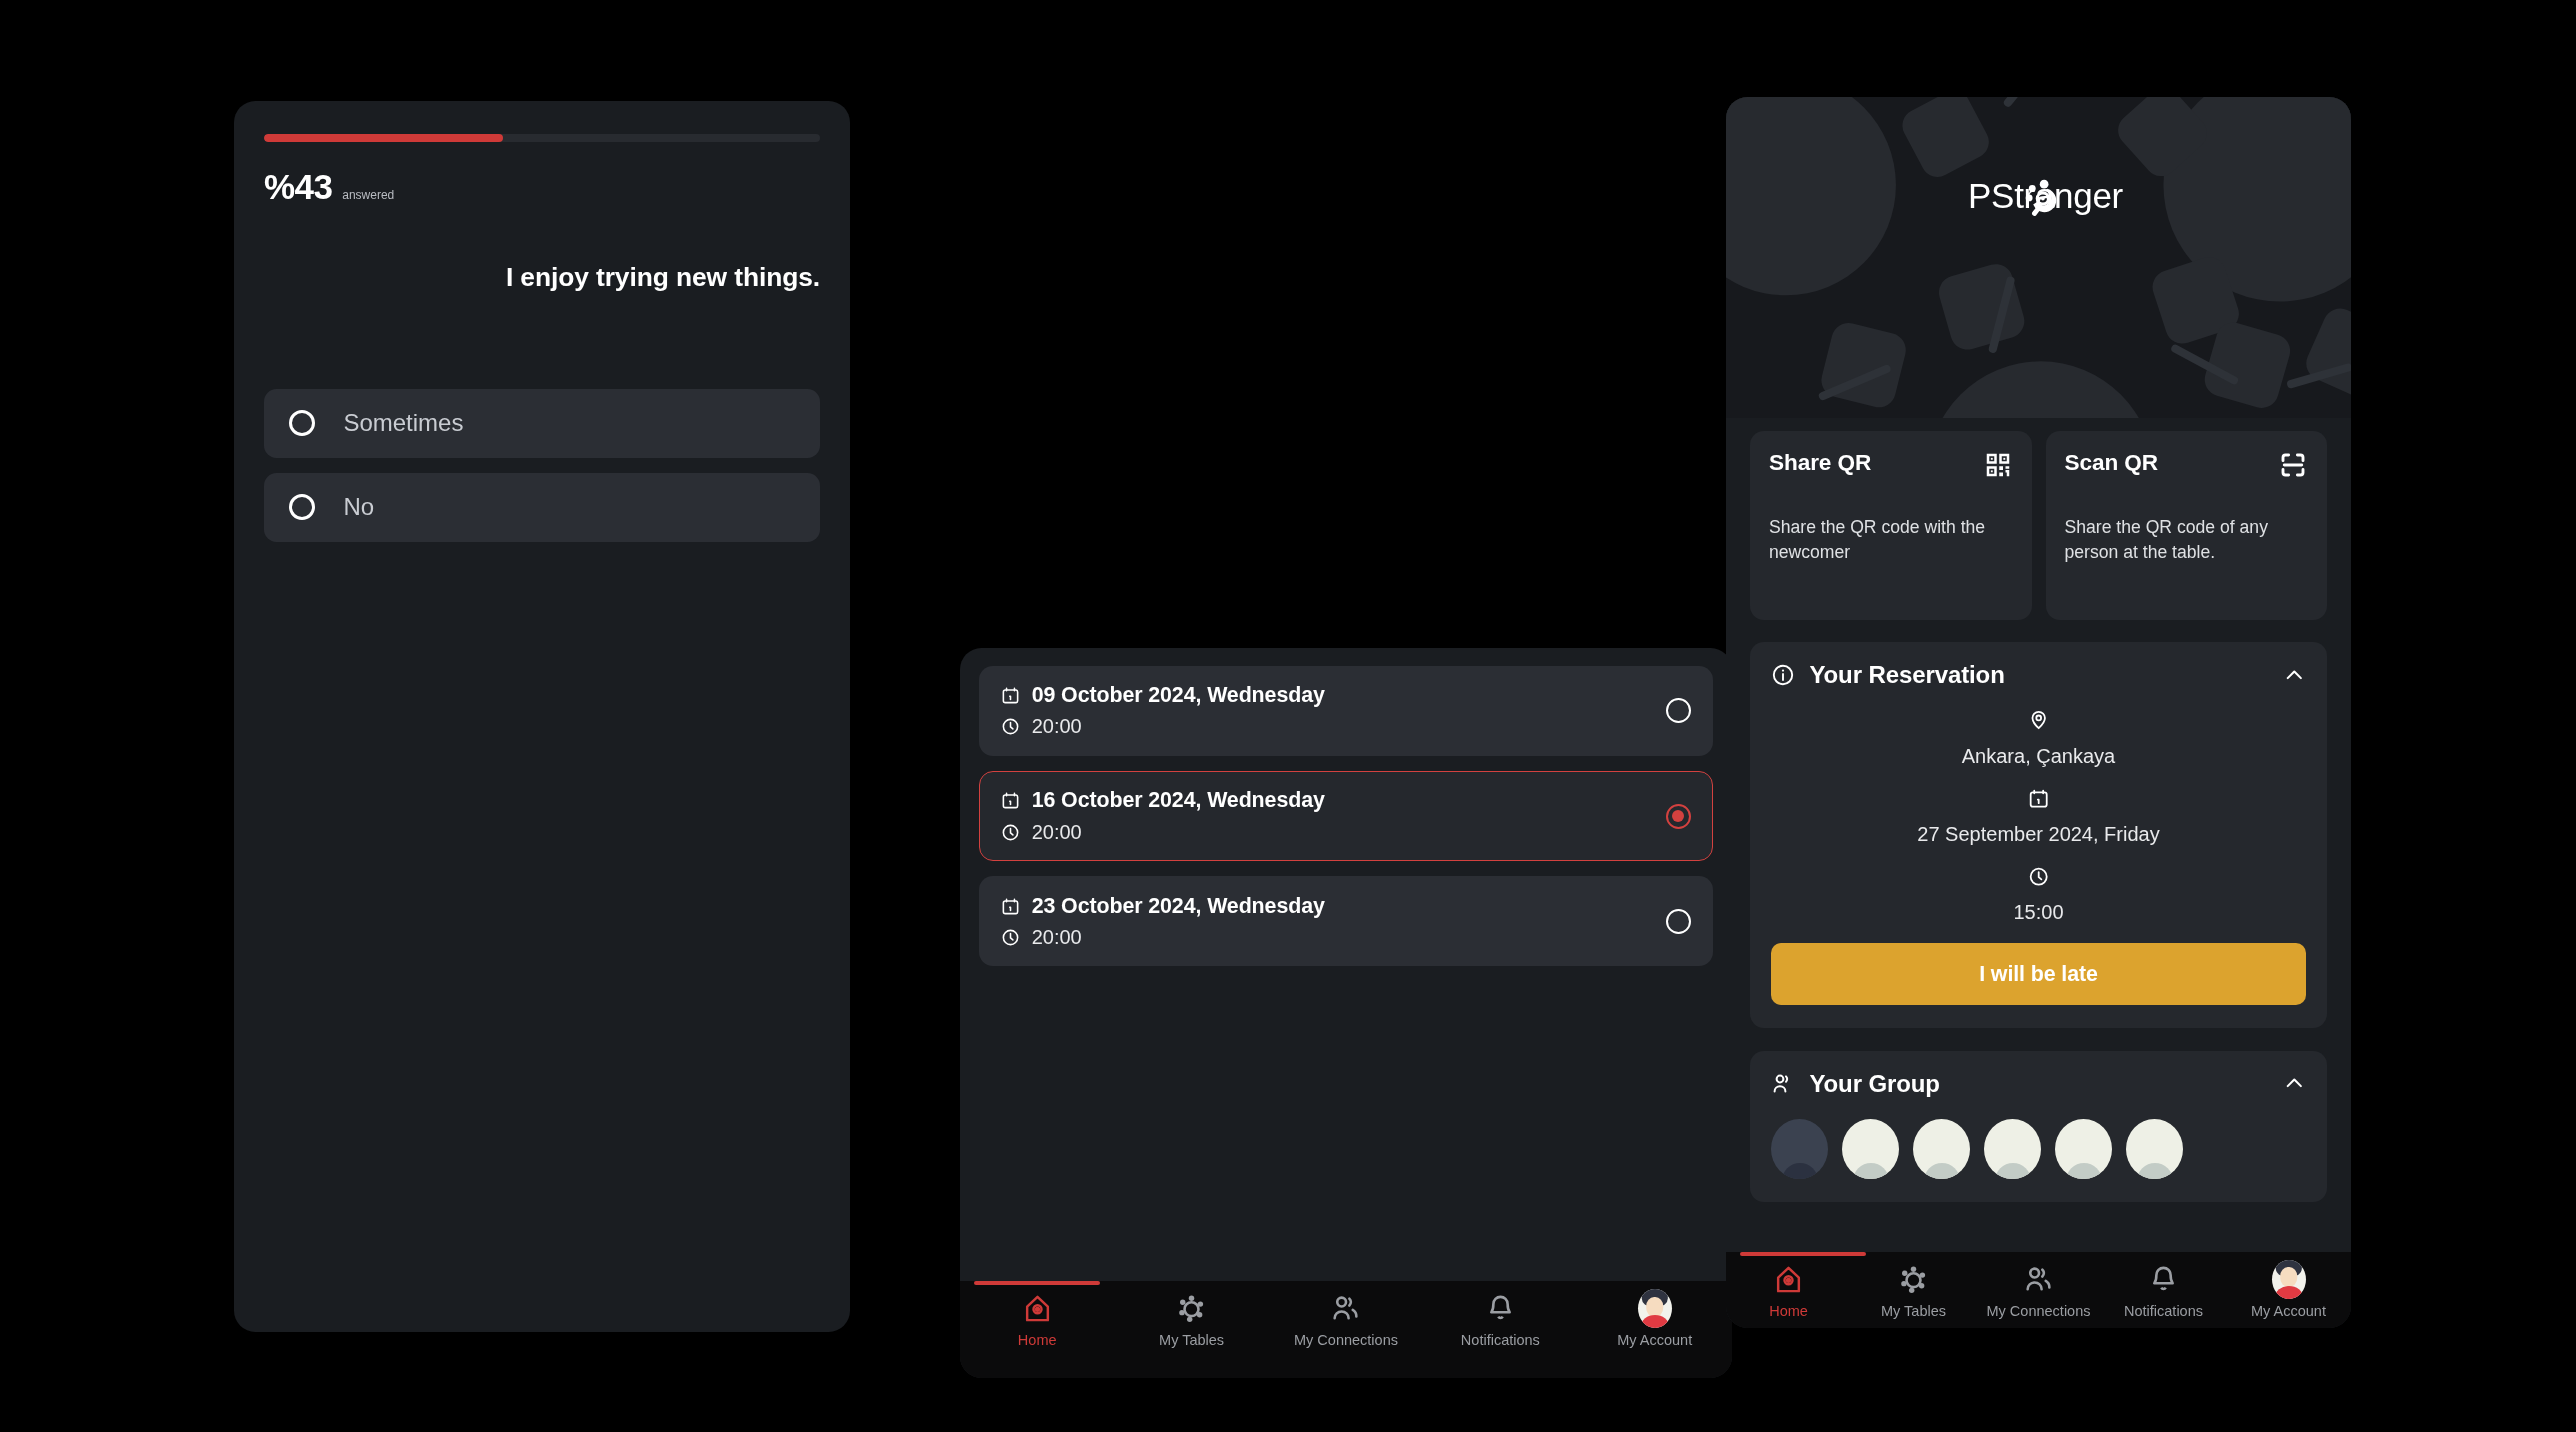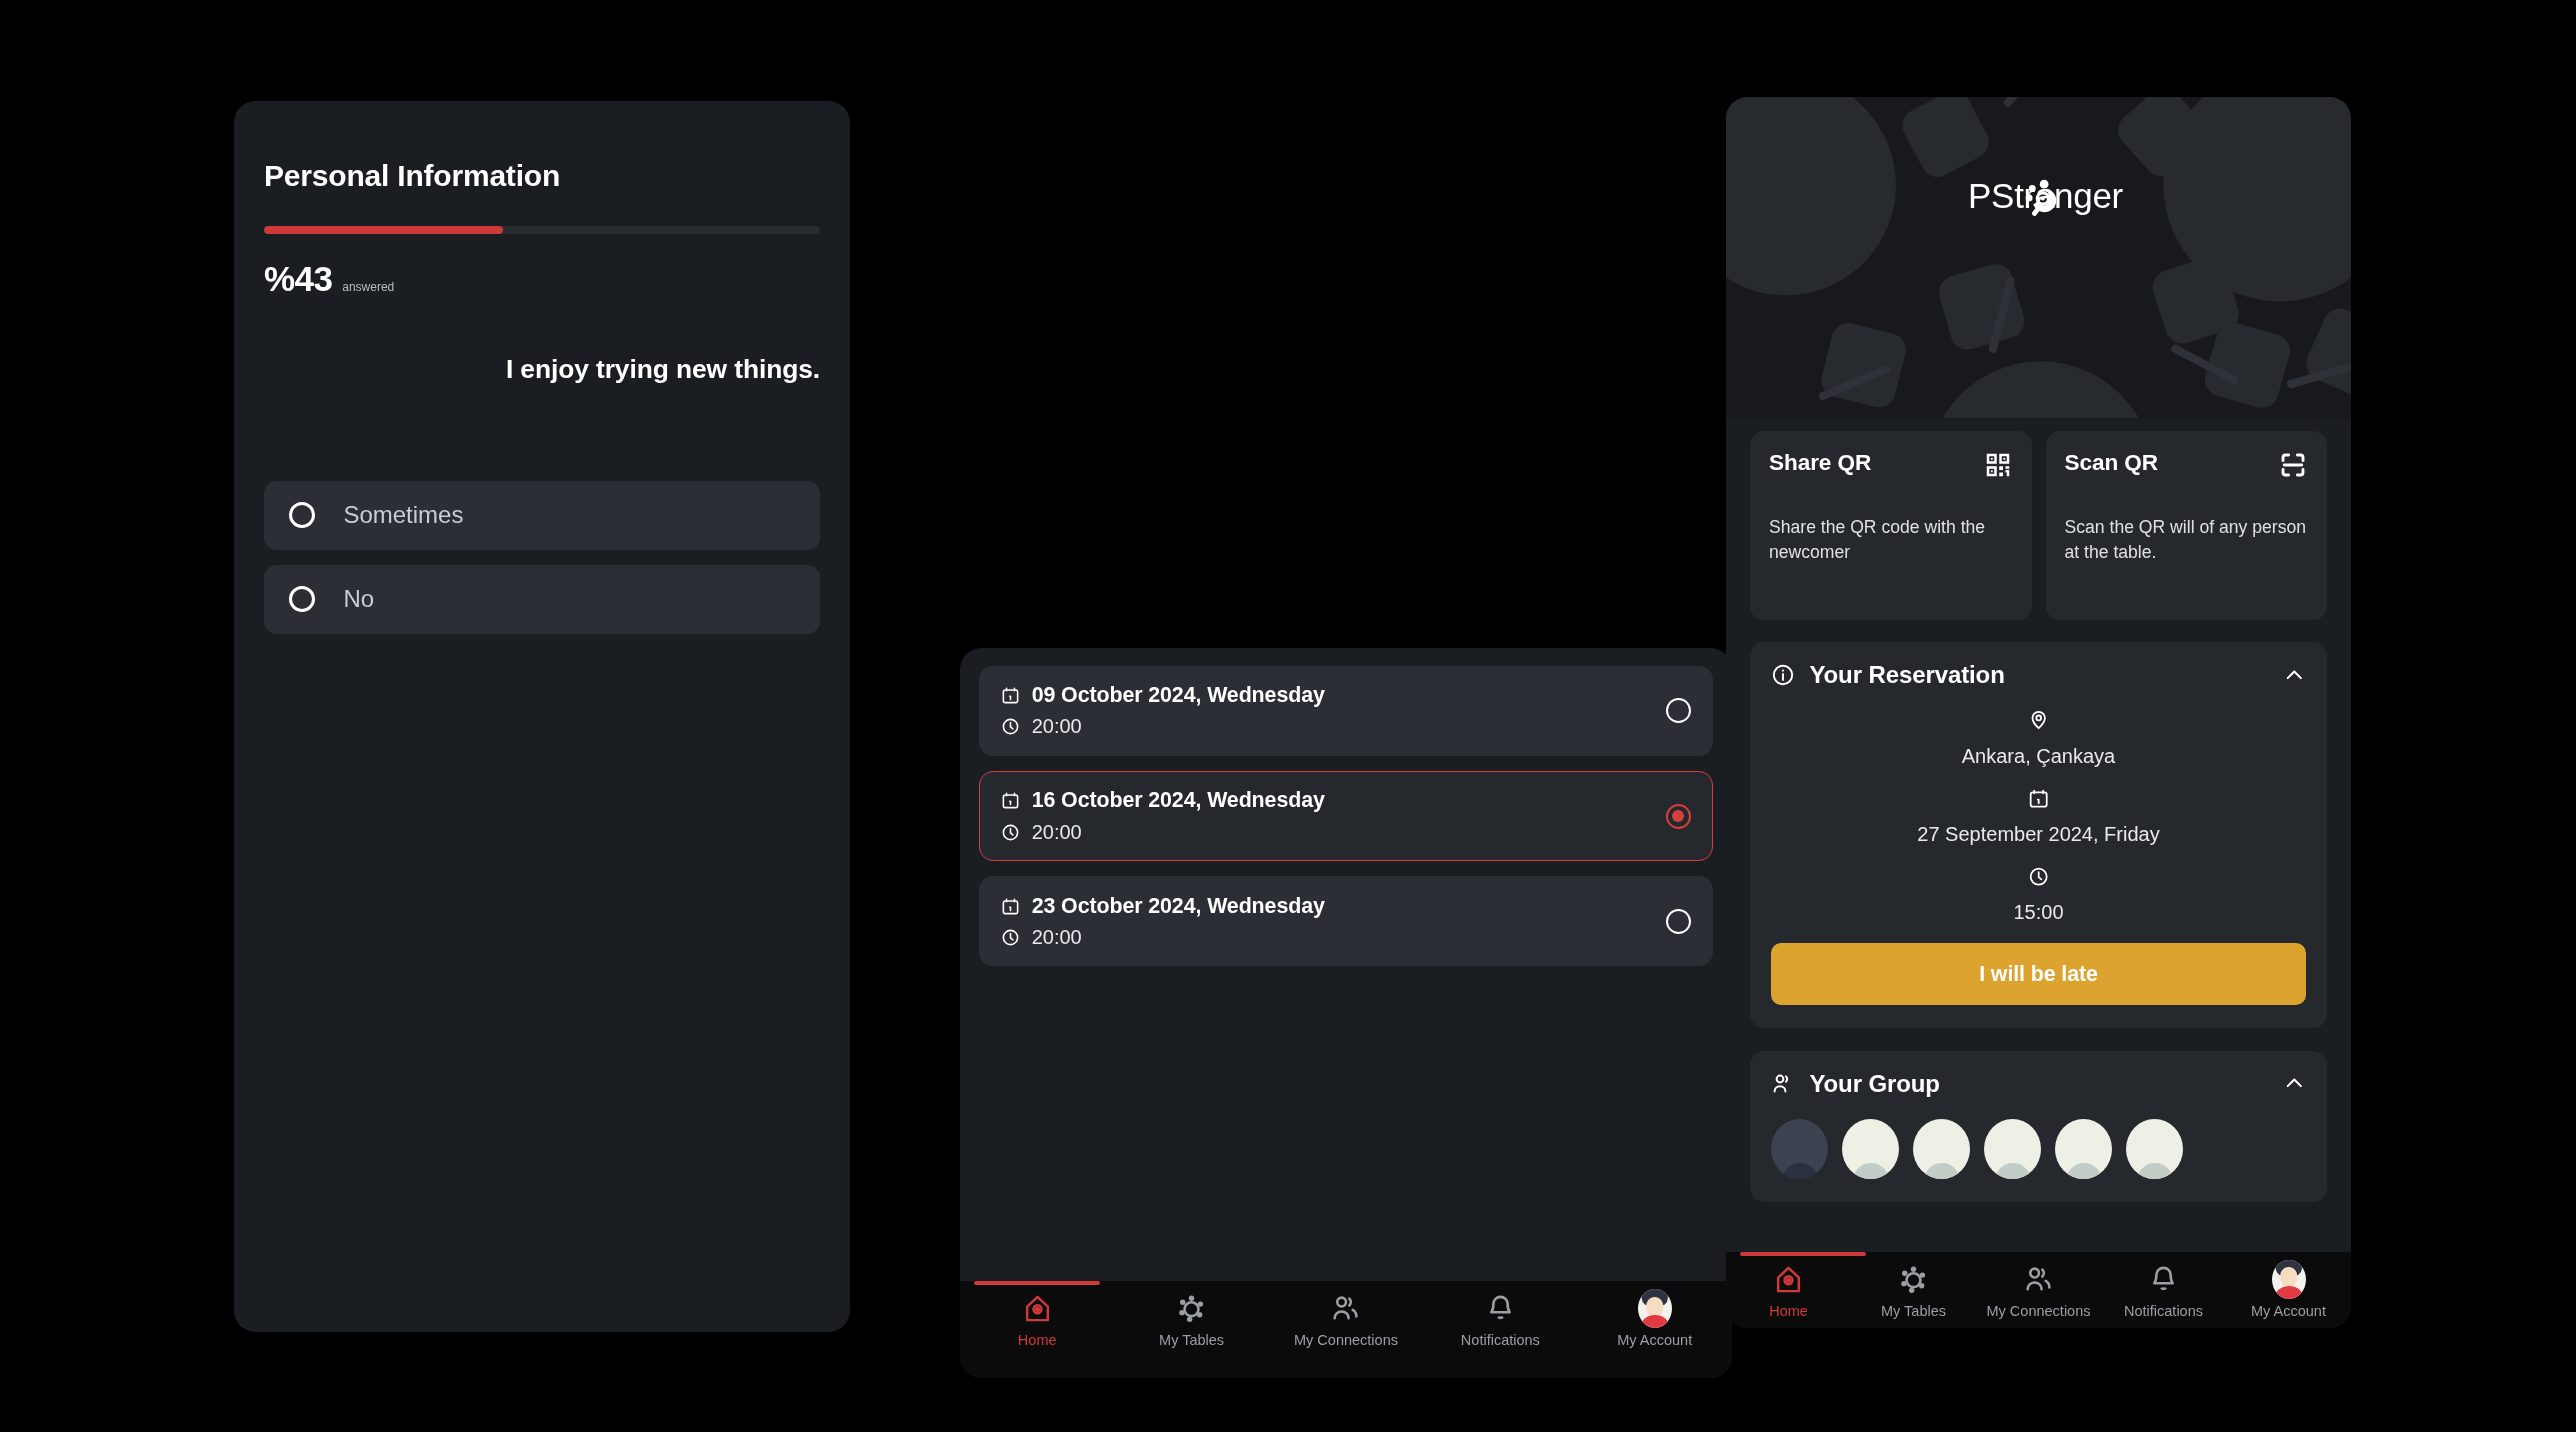--- a/index.html
+++ b/index.html
@@ -179,21 +179,20 @@
   
   #panel-home .bottomnav { height: 94px; bottom: -17.6px; }
 </style>
 </head>
 <body>
 
 <div class="stage">
 
   <div class="phone" id="panel-survey">
 
-    <div class="survey-title">Personal Information</div>
 
     <div class="progress-track">
       <div class="progress-fill" id="progress-fill" style="width: 43%;"></div>
     </div>
 
     <div class="answered-row">
       <span class="answered-pct">%43</span>
       <span class="answered-label">answered</span>
     </div>
 
@@ -432,21 +431,21 @@
         <div class="qr-card">
           <div class="qr-head">
             <span class="qr-title">Scan QR</span>
             <span>
               <svg width="30" height="30" viewBox="0 0 24 24" fill="none" stroke="#ffffff" stroke-width="2.3" stroke-linecap="round">
                 <path d="M4 8.5V6a2 2 0 0 1 2-2h2.5M15.5 4H18a2 2 0 0 1 2 2v2.5M20 15.5V18a2 2 0 0 1-2 2h-2.5M8.5 20H6a2 2 0 0 1-2-2v-2.5"></path>
                 <path d="M5 12h14"></path>
               </svg>
             </span>
           </div>
-          <div class="qr-desc">Scan the QR will of any person at the table.</div>
+          <div class="qr-desc">Share the QR code of any person at the table.</div>
         </div>
       </div>
 
       <div class="panel-card">
         <div class="card-head">
           <span class="card-head-left">
             <span class="ico">
               <svg width="24" height="24" viewBox="0 0 24 24" fill="none" stroke="#fff" stroke-width="1.9" stroke-linecap="round">
                 <circle cx="12" cy="12" r="9.2"></circle>
                   <path d="M12 11v6"></path>

